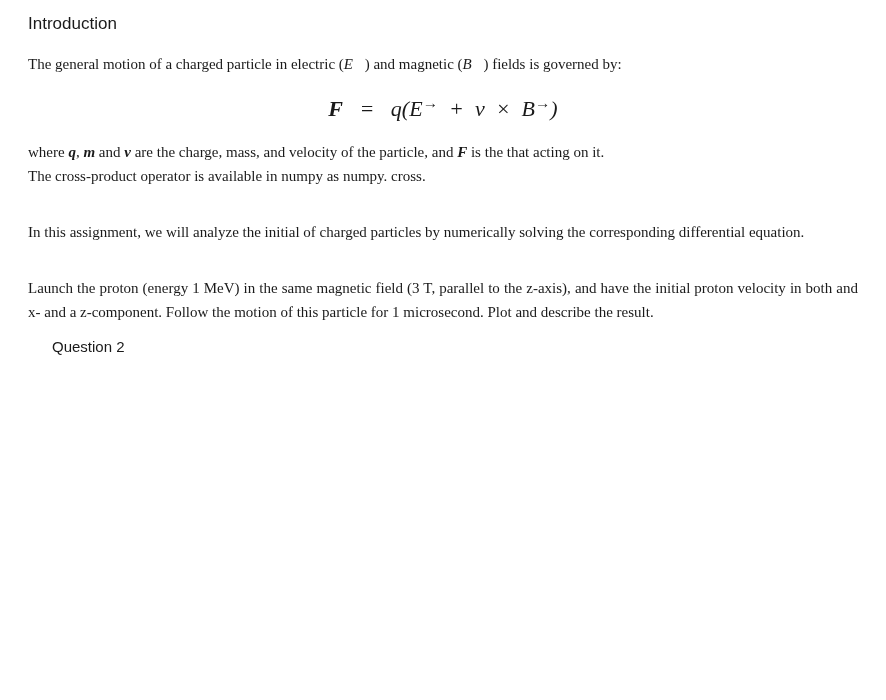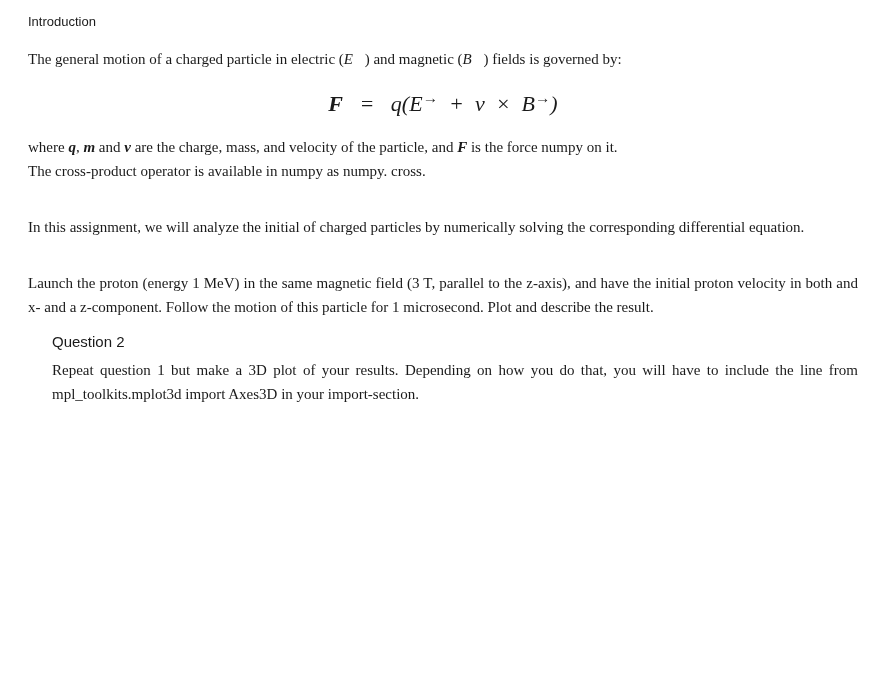--- a/index.html
+++ b/index.html
@@ -12,21 +12,21 @@
       background-color: #ffffff;
       font-family: Georgia, 'Times New Roman', serif;
       font-size: 15px;
       color: #1a1a1a;
       width: 886px;
       min-height: 700px;
       padding: 14px 28px 30px 28px;
     }
 
     .page-title {
-      font-size: 13px;
+      font-size: 17px;
       font-weight: normal;
       margin-bottom: 18px;
       font-family: Arial, sans-serif;
     }
 
     .paragraph {
       line-height: 1.6;
       margin-bottom: 14px;
       text-align: justify;
     }
@@ -77,26 +77,25 @@
   <span><i><b>F</b></i></span>
   <span>&nbsp;&nbsp;=&nbsp;&nbsp;</span>
   <span><i>q</i></span>(<span><i>E</i><sup>→</sup></span>
   <span>&nbsp;+&nbsp;</span>
   <span><i>v</i></span>
   <span>&nbsp;×&nbsp;</span>
   <span><i>B</i><sup>→</sup></span>)
 </div>
 
 <p class="paragraph">
-  <span>where </span><span class="bold-italic">q</span><span>, </span><span class="bold-italic">m</span><span> and </span><span class="bold-italic">v</span><span> are</span><span> the charge, mass, and velocity of the particle, and </span><span><b><i>F</i></b></span><span> is the force numpy on it.</span><br>
+  <span>where </span><span class="bold-italic">q</span><span>, </span><span class="bold-italic">m</span><span> and </span><span class="bold-italic">v</span><span> are</span><span> the charge, mass, and velocity of the particle, and </span><span><b><i>F</i></b></span><span> is the that acting on it.</span><br>
   <span>The cross-product operator is available in numpy as numpy. cross.</span>
 </p>
 
 <p class="paragraph section-divider">In this assignment, we will analyze the initial of charged particles by numerically solving the corresponding differential equation.</p>
 
 <div class="section-divider">
   <p class="paragraph">Launch the proton (energy 1 MeV) in the same magnetic field (3 T, parallel to the z-axis), and have the initial proton velocity in both and x- and a z-component. Follow the motion of this particle for 1 microsecond. Plot and describe the result.</p>
 </div>
 
 <div class="section-gap-sm">
   <p class="question-label">Question 2</p>
-  <p class="paragraph">Repeat question 1 but make a 3D plot of your results. Depending on how you do that, you will have to include the line from mpl_toolkits.mplot3d import Axes3D in your import-section.</p>
 </div>
 
 </body></html>

